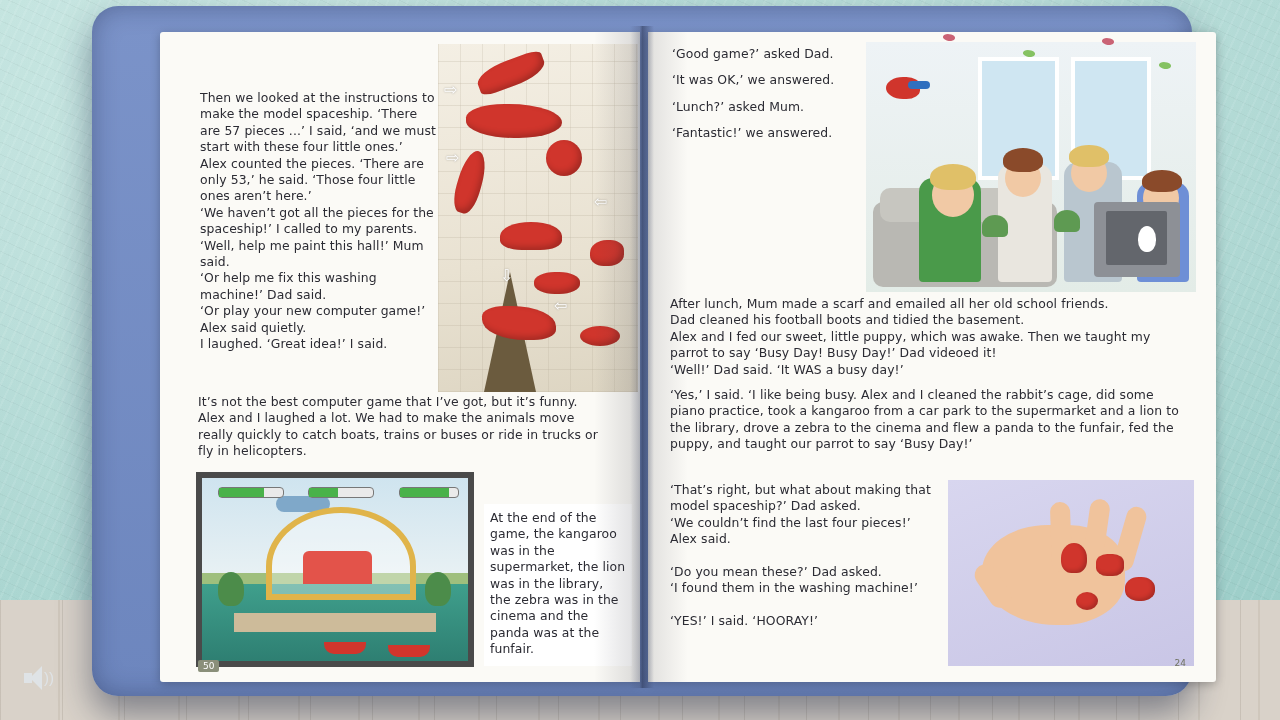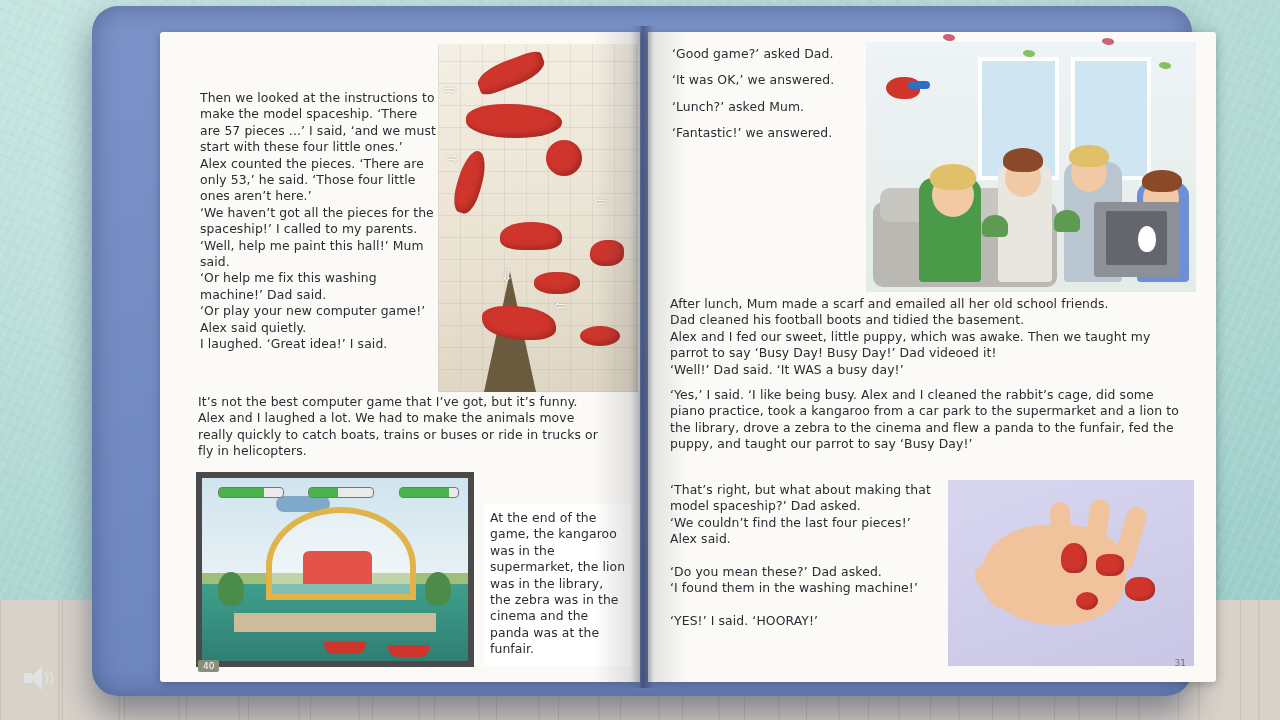--- a/index.html
+++ b/index.html
@@ -240,21 +240,21 @@
         <div class="bar" style="left:40%;top:5%;width:64px">
             <i style="width:45%"></i>
           </div>
         <div class="bar" style="left:74%;top:5%;width:58px">
             <i style="width:85%"></i>
           </div>
       </div>
 
       <div class="txt l-callout">At the end of the game, the kangaroo was in the supermarket, the lion was in the library, the zebra was in the cinema and the panda was at the funfair.</div>
 
-      <div class="pagenum-left">40</div>
+      <div class="pagenum-left">50</div>
       <div class="page-curl-left"></div>
     </div>
 
     <div class="page page-right">
 
       <div class="txt r-text1">
         <p class="blk">‘Good game?’ asked Dad.</p>
         <p class="blk">‘It was OK,’ we answered.</p>
         <p class="blk">‘Lunch?’ asked Mum.</p>
         <p class="blk">‘Fantastic!’ we answered.</p>
@@ -311,21 +311,21 @@
         <div class="ring" style="left:60%;top:40%;width:28px;height:22px;border-radius:40%"></div>
         <div class="ring" style="left:72%;top:52%;width:30px;height:24px;border-radius:45%"></div>
         <div class="ring" style="left:52%;top:60%;width:22px;height:18px;border-radius:50%"></div>
       </div>
 
       <div class="petal" style="left:52%;top:2px;background:#c75b6e"></div>
       <div class="petal" style="left:66%;top:18px;background:#7fbf5a"></div>
       <div class="petal" style="left:80%;top:6px;background:#c75b6e"></div>
       <div class="petal" style="left:90%;top:30px;background:#7fbf5a"></div>
 
-      <div class="pagenum-right">31</div>
+      <div class="pagenum-right">24</div>
       <div class="page-curl-right"></div>
     </div>
 
     <div class="spine"></div>
   </div>
 
   <div class="ctrl">
     <div class="speaker">
       <div class="body"></div>
         <div class="cone2"></div>

